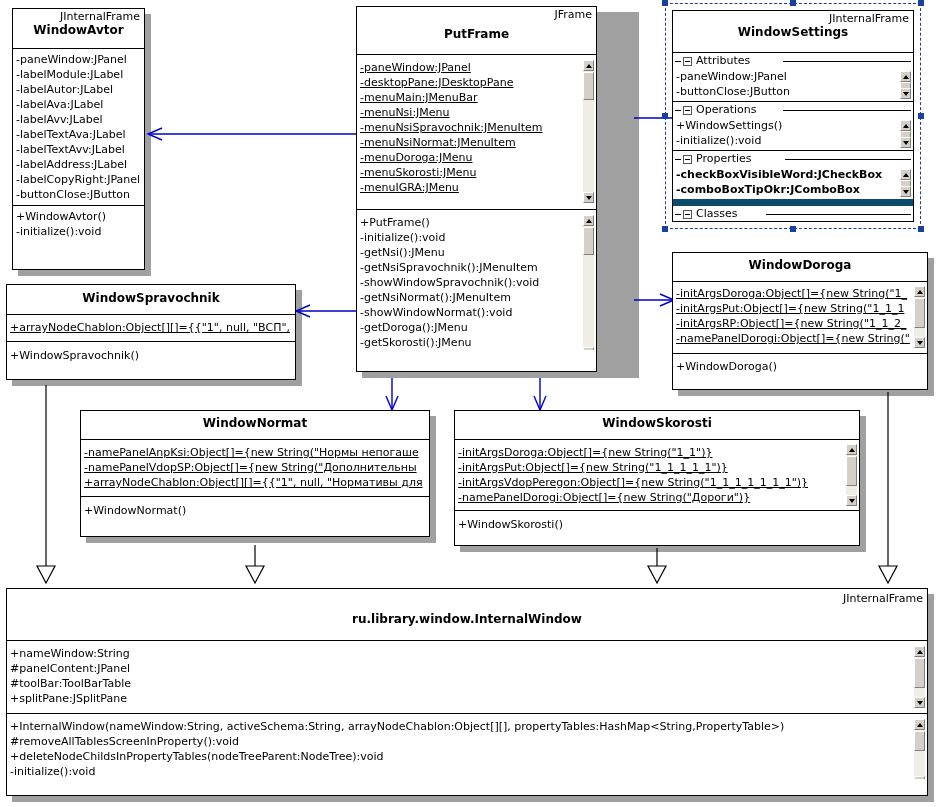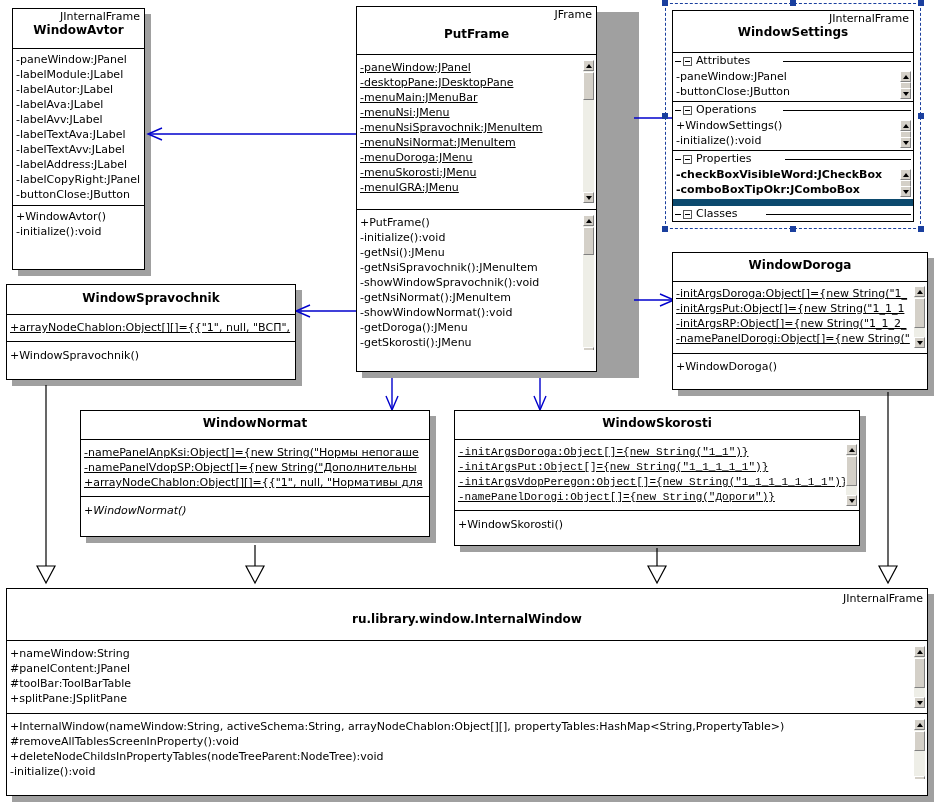--- a/index.html
+++ b/index.html
@@ -408,31 +408,31 @@
   <div class="shadow" style="left:86px; top:416px; width:350px; height:127px;"></div>
   <div class="umlbox" style="left:80px; top:410px; width:350px; height:127px;">
     <div class="hdr" style="height:29px; padding-top:5px;">
       <div class="cname">WindowNormat</div>
     </div>
     <div class="compart" style="height:57px; padding-top:5px;">
       <div class="feat stat">-namePanelAnpKsi:Object[]={new String("Нормы непогаше</div>
       <div class="feat stat">-namePanelVdopSP:Object[]={new String("Дополнительны</div>
       <div class="feat stat">+arrayNodeChablon:Object[][]={{"1", null, "Нормативы для</div>
     </div>
-    <div class="compart last" style="padding-top:6px;font-style:italic;">
+    <div class="compart last" style="padding-top:6px;">
       <div class="feat">+WindowNormat()</div>
     </div>
   </div>
 
   <div class="shadow" style="left:460px; top:416px; width:406px; height:136px;"></div>
   <div class="umlbox" style="left:454px; top:410px; width:406px; height:136px;">
     <div class="hdr" style="height:29px; padding-top:5px;">
       <div class="cname">WindowSkorosti</div>
     </div>
-    <div class="compart" style="height:71px; padding-top:5px;font-family:Liberation Mono, monospace;">
+    <div class="compart" style="height:71px; padding-top:5px;">
       <div class="feat stat">-initArgsDoroga:Object[]={new String("1_1")}</div>
       <div class="feat stat">-initArgsPut:Object[]={new String("1_1_1_1_1")}</div>
       <div class="feat stat">-initArgsVdopPeregon:Object[]={new String("1_1_1_1_1_1_1")}</div>
       <div class="feat stat">-namePanelDorogi:Object[]={new String("Дороги")}</div>
       <div class="vscroll" style="top:3px; height:64px;">
         <div class="btn up">
             <i></i>
           </div>
         <div class="thumb" style="top:12px; height:30px;"></div>
         <div class="btn dn">

